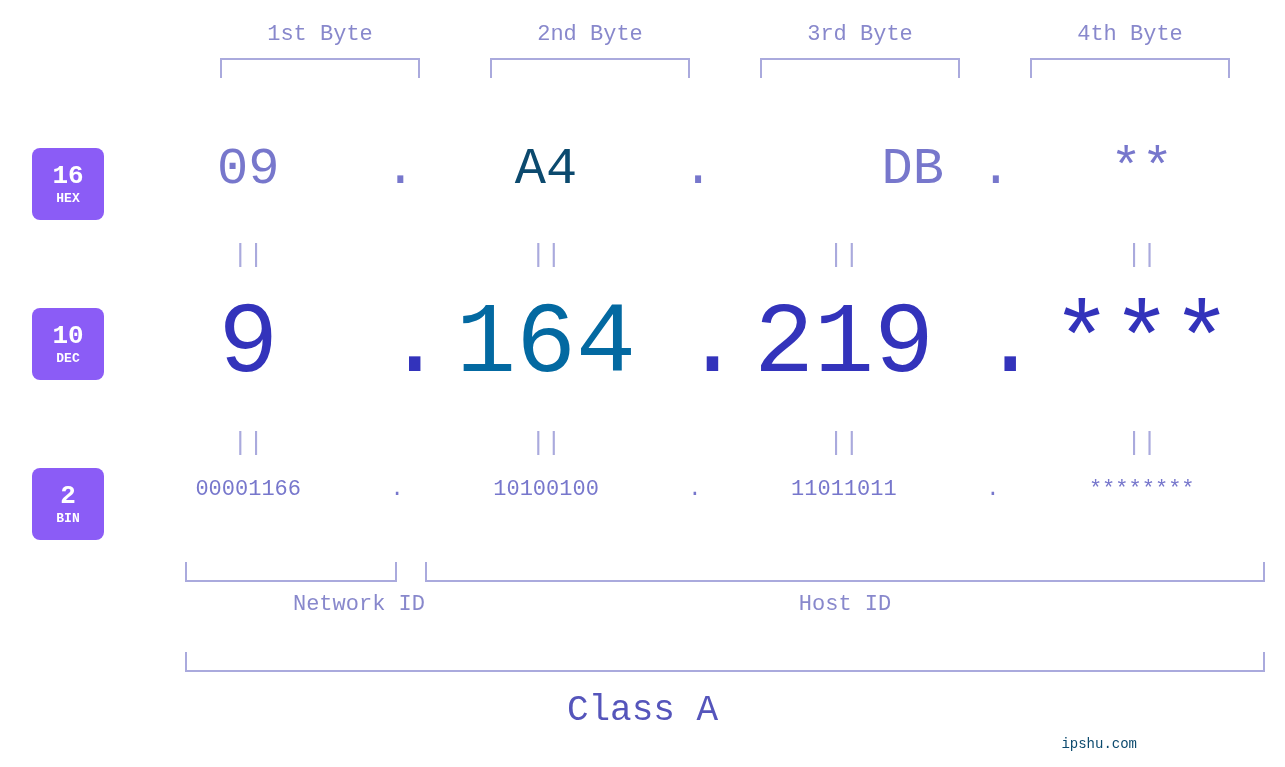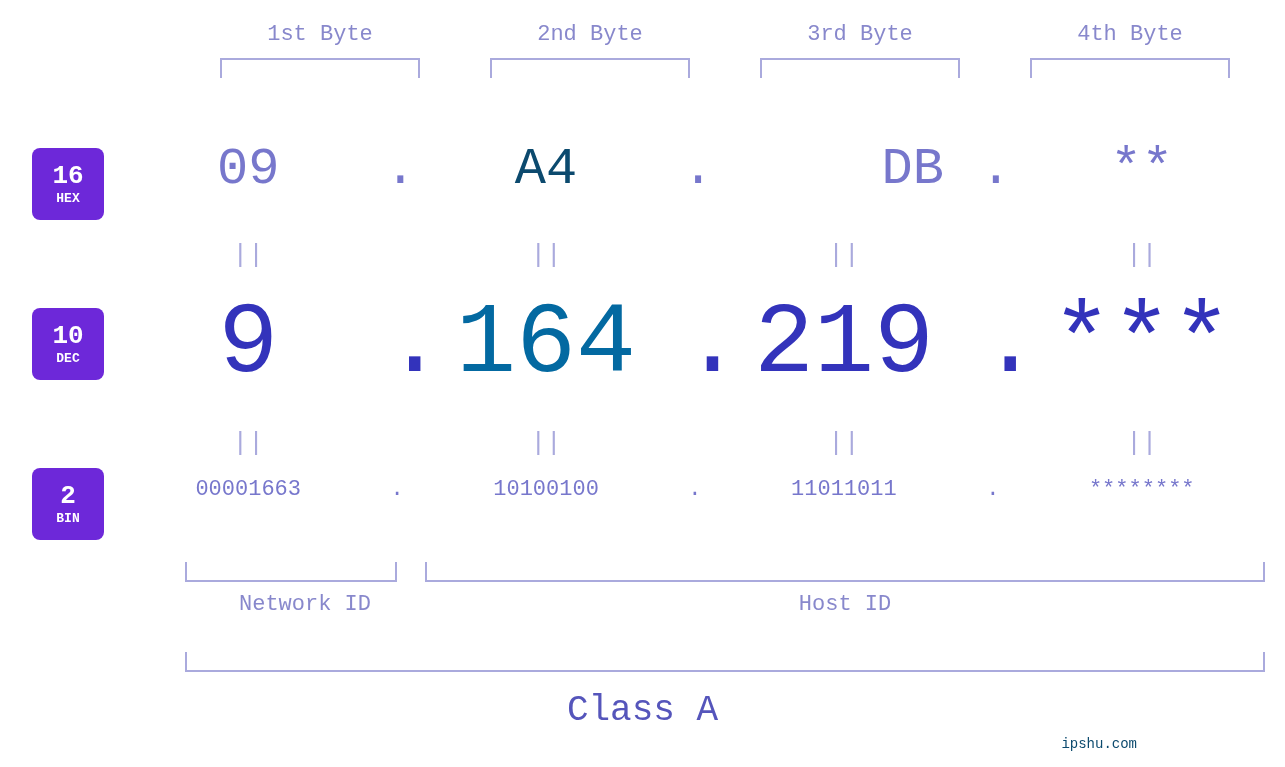--- a/index.html
+++ b/index.html
@@ -9,21 +9,21 @@
       height: 767px;
       background: #ffffff;
       font-family: 'Courier New', Courier, monospace;
       overflow: hidden;
       position: relative;
     }
 
     .badge {
       width: 72px;
       height: 72px;
-      background: #6d28d9;
+      background: #8b5cf6;
       border-radius: 8px;
       display: flex;
       flex-direction: column;
       align-items: center;
       justify-content: center;
       color: white;
     }
 
     .badge-number {
       font-size: 26px;
@@ -247,40 +247,40 @@
     <div style="width:25px;"></div>
     <div style="width:200px;text-align:center;color:#aaaadd;font-size:26px;font-family:'Courier New',monospace;">||</div>
   </div>
 
   <div class="badge badge-bin">
     <span class="badge-number">2</span>
     <span class="badge-label">BIN</span>
   </div>
 
   <div class="row-bin">
-    <div style="width:200px;text-align:center;color:#7777cc;font-size:22px;font-family:'Courier New',monospace;">00001663</div>
+    <div style="width:200px;text-align:center;color:#7777cc;font-size:22px;font-family:'Courier New',monospace;">00001166</div>
     <div style="width:25px;text-align:center;color:#7777cc;font-size:22px;font-family:'Courier New',monospace;">.</div>
     <div style="width:200px;text-align:center;color:#7777cc;font-size:22px;font-family:'Courier New',monospace;">10100100</div>
     <div style="width:25px;text-align:center;color:#7777cc;font-size:22px;font-family:'Courier New',monospace;">.</div>
     <div style="width:200px;text-align:center;color:#7777cc;font-size:22px;font-family:'Courier New',monospace;">11011011</div>
     <div style="width:25px;text-align:center;color:#7777cc;font-size:22px;font-family:'Courier New',monospace;">.</div>
     <div style="width:200px;text-align:center;color:#7777cc;font-size:22px;font-family:'Courier New',monospace;">********</div>
   </div>
 
   <div class="row-bottom-brackets">
 
     <div style="width:212px;height:20px;border-bottom:2px solid #aaaadd;border-left:2px solid #aaaadd;border-right:2px solid #aaaadd;flex-shrink:0;"></div>
 
     <div style="width:28px;"></div>
 
     <div style="flex:1;height:20px;border-bottom:2px solid #aaaadd;border-left:2px solid #aaaadd;border-right:2px solid #aaaadd;"></div>
   </div>
 
   <div class="row-id-labels">
-    <div style="width:240px;text-align:center;color:#8888cc;font-size:22px;font-family:'Courier New',monospace;">Network ID</div>
+    <div style="width:240px;text-align:right;color:#8888cc;font-size:22px;font-family:'Courier New',monospace;">Network ID</div>
     <div style="flex:1;text-align:center;color:#8888cc;font-size:22px;font-family:'Courier New',monospace;">Host ID</div>
   </div>
 
   <div class="row-full-bottom-bracket"></div>
 
   <div class="row-class">
     <span style="color:#5555bb;font-size:36px;font-family:'Courier New',monospace;">Class A</span>
   </div>
 
   <div style="position:absolute;bottom:15px;right:20px;color:#0c4a6e;font-size:14px;font-family:'Courier New',monospace;">ipshu.com</div>

